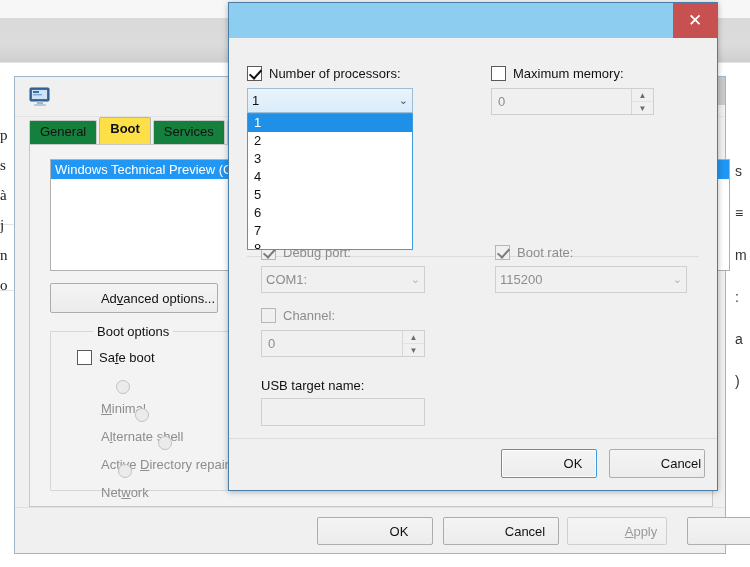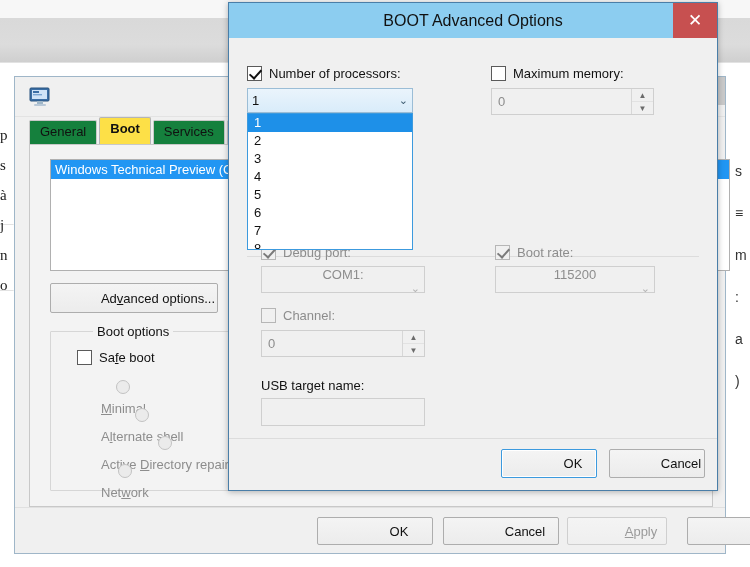--- a/index.html
+++ b/index.html
@@ -165,21 +165,21 @@
   .fld-label { font-size:13px; color:#111; }
 
   .combo {
     background:linear-gradient(to bottom,#eaf4fc,#d9ecfa);
     border:1px solid #9bbdd6; height:25px;
     display:flex; align-items:center; padding:0 4px;
     font-size:13px; color:#111;
   }
   .combo .caret { margin-left:auto; color:#3c5a70; font-size:11px; }
   .combo.dis {
-    background:#f0f0f0; border:1px solid #cfcfcf; color:#8d8d8d;flex-direction:column;
+    background:#f0f0f0; border:1px solid #cfcfcf; color:#8d8d8d;
   }
   .combo.dis .caret { color:#b3b3b3; }
 
   .droplist {
     position:absolute; background:#ffffff; border:1px solid #3c9ade;
     overflow:hidden; z-index:40;
   }
   .droplist .opt {
     font-size:13px; padding:1px 6px; color:#111; line-height:16px;
   }
@@ -299,21 +299,20 @@
       <div class="btn disabled" style="position:absolute;left:552px;top:9px;width:100px;height:28px;">
           <span><u>A</u>pply</span>
         </div>
       <div class="btn" style="position:absolute;left:672px;top:9px;width:110px;height:28px;">Help</div>
     </div>
   </div>
 
   <div class="dlg">
 
     <div class="dlg-title">
-      <div class="dlg-title-text">BOOT Advanced Options</div>
       <div class="dlg-close">✕</div>
     </div>
 
     <div class="dlg-body">
 
       <div class="chk" style="position:absolute;left:18px;top:28px;">
         <span class="chk-box checked"></span>
         <span class="chk-label">Number of processors:</span>
       </div>
       <div class="combo" style="position:absolute;left:18px;top:50px;width:166px;">
@@ -352,21 +351,21 @@
       </div>
       <div class="combo dis" style="position:absolute;left:32px;top:228px;width:164px;height:27px;">
         <span>COM1:</span>
         <span class="caret">⌄</span>
       </div>
 
       <div class="chk" style="position:absolute;left:266px;top:207px;">
         <span class="chk-box dis checked"></span>
         <span class="chk-label dis">Boot rate:</span>
       </div>
-      <div class="combo dis" style="position:absolute;left:266px;top:228px;width:160px;height:27px;">
+      <div class="combo dis" style="position:absolute;left:266px;top:228px;width:192px;height:27px;">
         <span>115200</span>
         <span class="caret">⌄</span>
       </div>
 
       <div class="chk" style="position:absolute;left:32px;top:270px;">
         <span class="chk-box dis"></span>
         <span class="chk-label dis">Channel:</span>
       </div>
       <div class="spin" style="position:absolute;left:32px;top:292px;width:164px;">
         <span>0</span>

